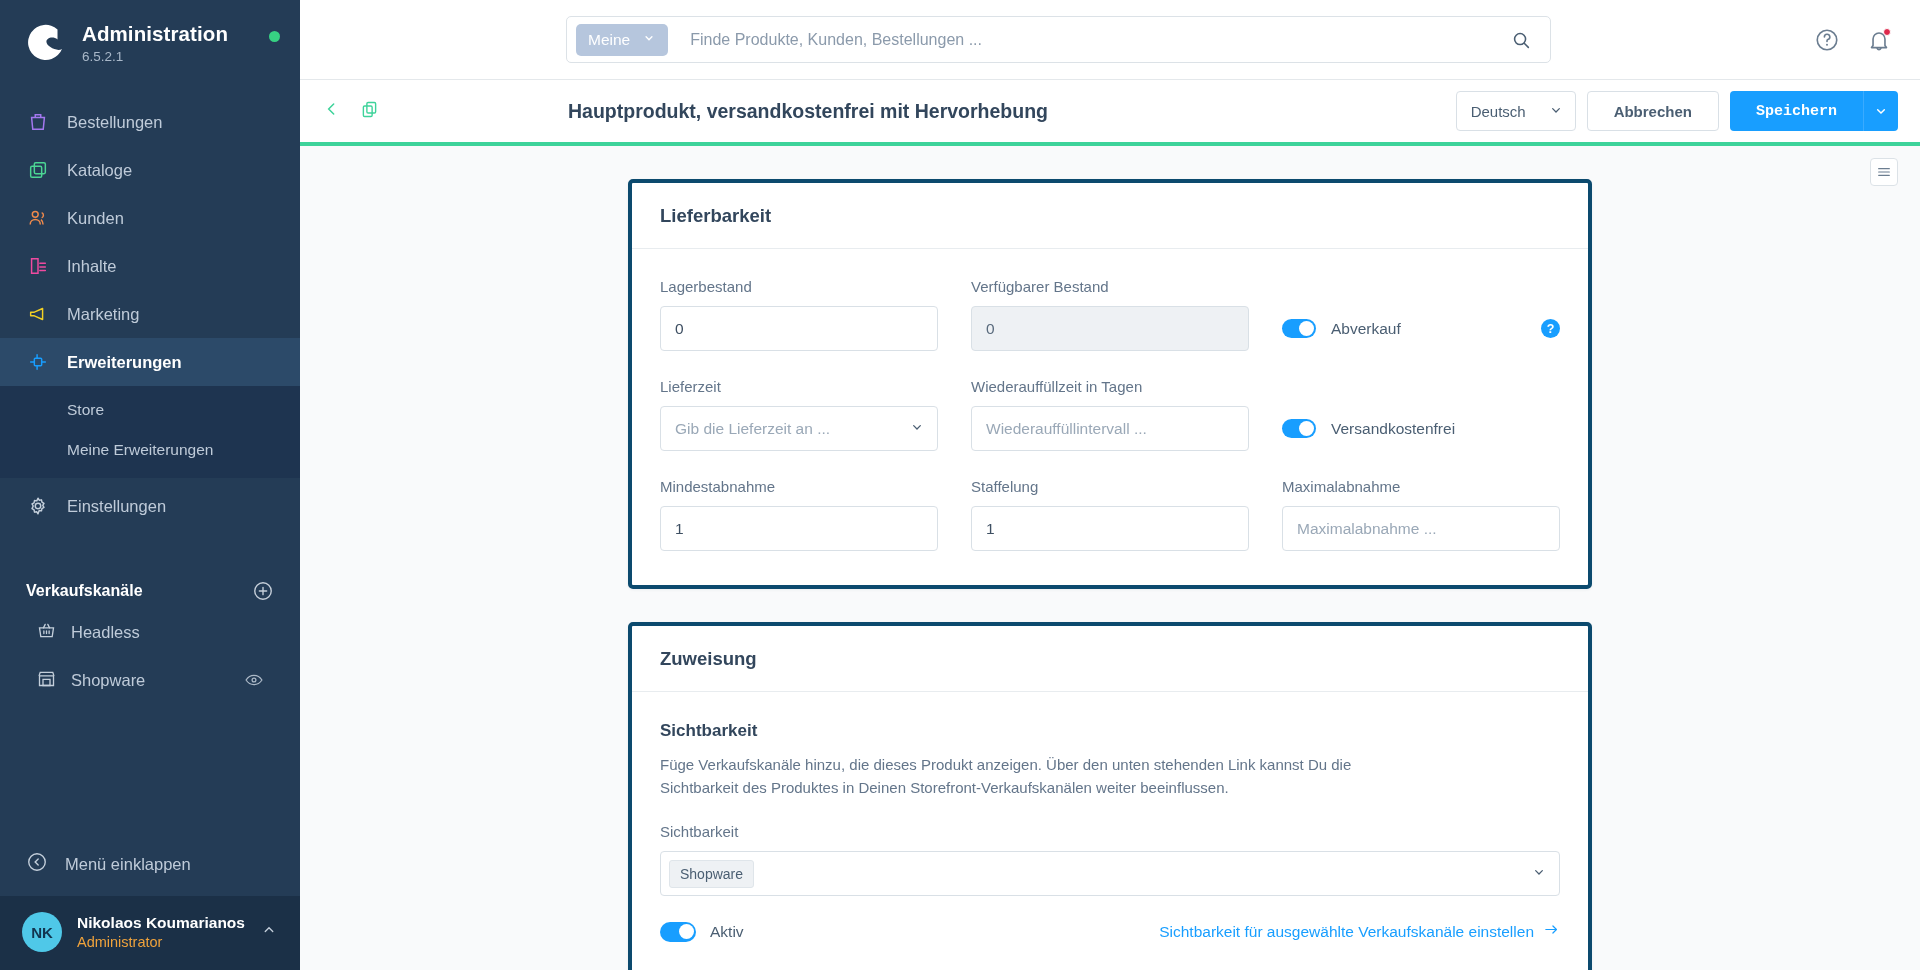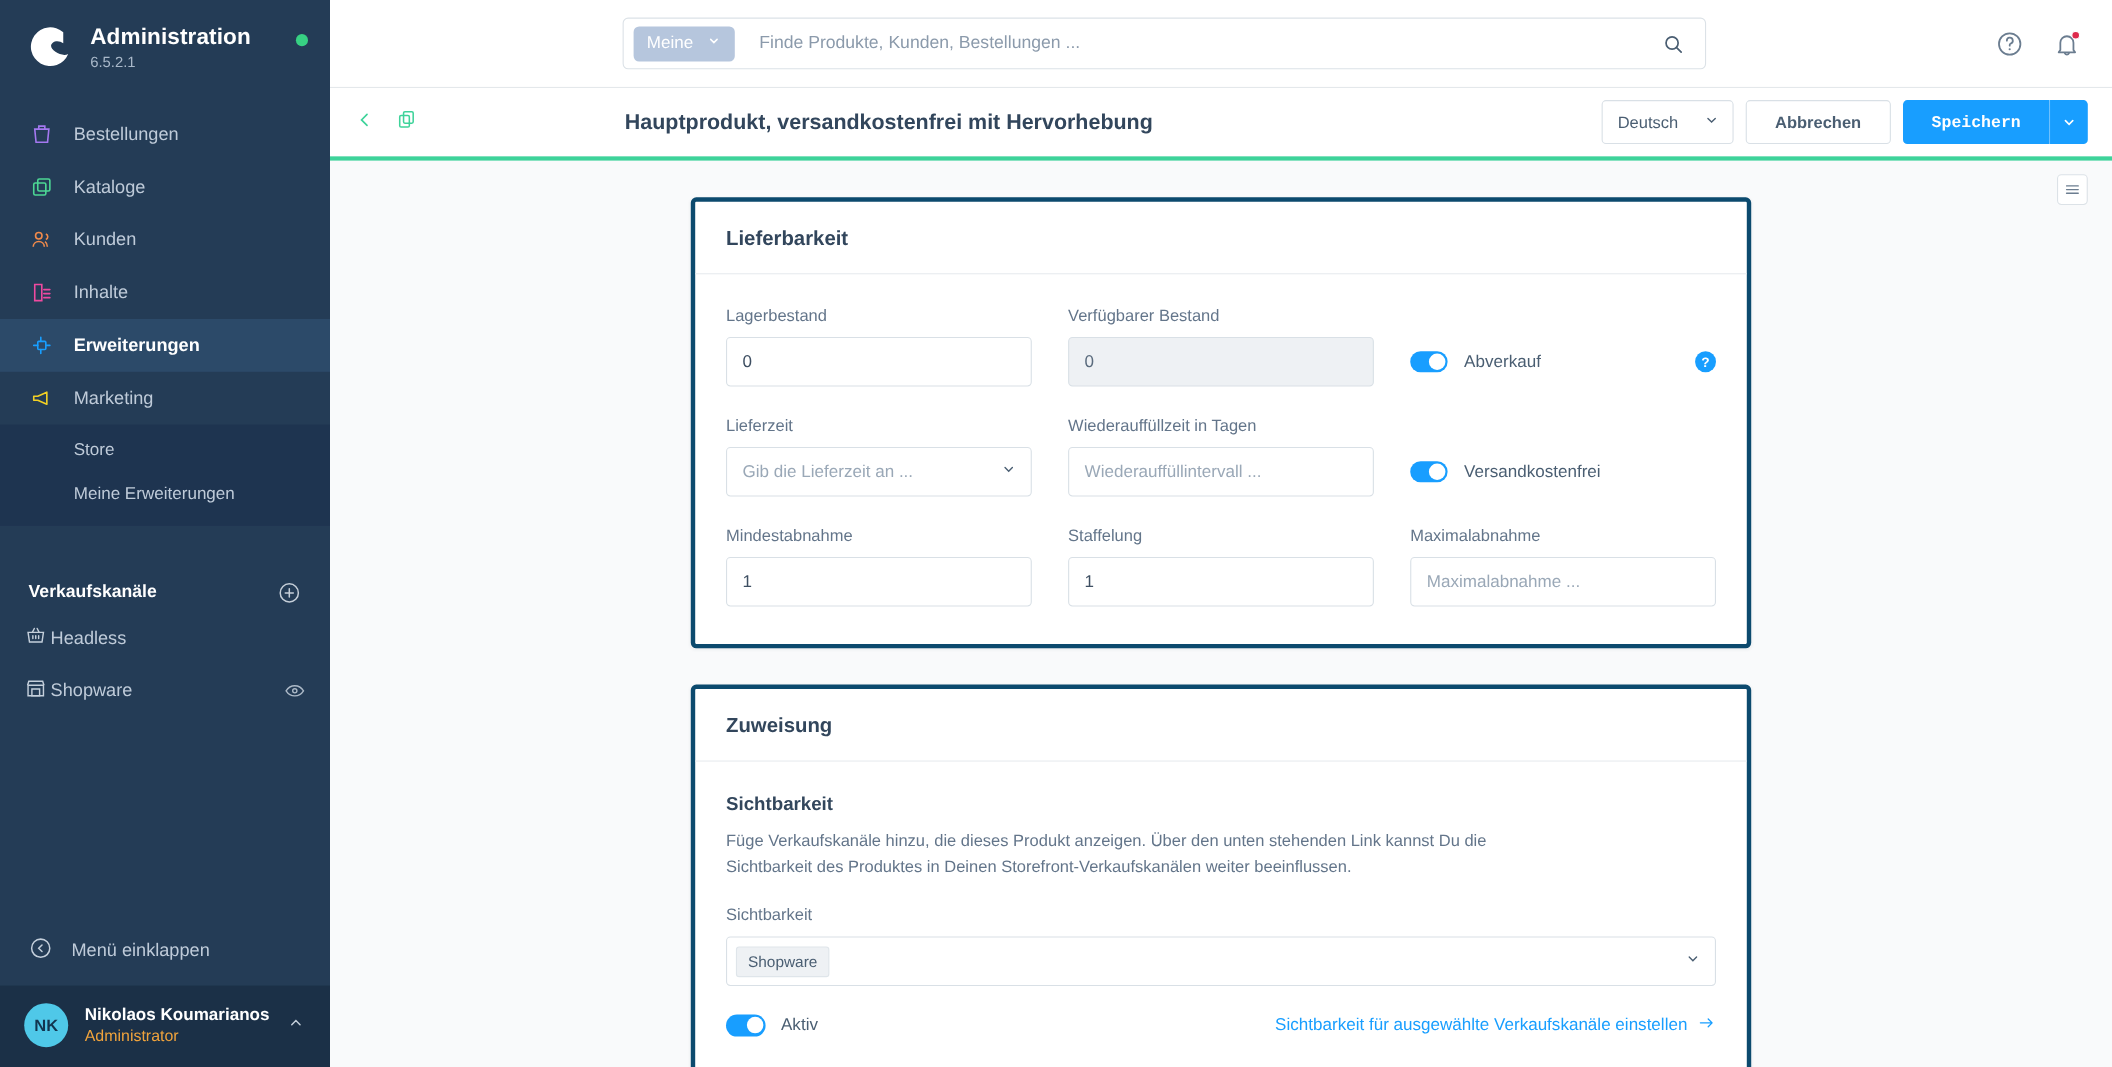--- a/index.html
+++ b/index.html
@@ -63,22 +63,22 @@
   .sb-sales {
     margin-top: 44px;
   }
   .sales-head {
     display: flex; align-items: center; justify-content: space-between;
     padding: 0 26px 0 26px; height: 34px;
     color: #ffffff; font-size: 16px; font-weight: bold;
   }
   .sales-add { width: 22px; height: 22px; cursor: pointer; opacity:.92; }
   .sales-item {
-    display: flex; align-items: center; gap: 3px;
-    height: 48px; padding: 0 22px;
+    display: flex; align-items: center; gap: 14px;
+    height: 48px; padding: 0 36px;
     color: #bfcbd9; font-size: 16.5px; cursor: pointer;
   }
   .sales-item .slabel { flex: 1; }
   .eye { width: 20px; height: 20px; opacity: .85; }
 
   .sb-collapse {
     display: flex; align-items: center; gap: 17px;
     padding: 0 26px; height: 48px;
     color: #bfcbd9; font-size: 16.5px; cursor: pointer;
     margin-top: auto; margin-bottom: 8px;
@@ -325,48 +325,57 @@
     <div class="nav-item">
       <span class="nic">
         <svg viewBox="0 0 24 24" width="22" height="22" fill="none" stroke="#ef4aa0" stroke-width="1.6">
           <path d="M5 4h7v16H5z"></path>
             <path d="M14 9h6M14 13h6M14 17h6" stroke-linecap="round"></path>
         </svg>
       </span>
       <span>Inhalte</span>
     </div>
 
+    <div class="nav-item">
+      <span class="nic">
+        <svg viewBox="0 0 24 24" width="22" height="22" fill="none" stroke="#f2d024" stroke-width="1.6">
+          <path d="M4 10v4h4l9 4V6l-9 4H4z" stroke-linejoin="round"></path>
+        </svg>
+      </span>
+      <span>Marketing</span>
+    </div>
+
     <div class="nav-item active">
       <span class="nic">
         <svg viewBox="0 0 24 24" width="22" height="22" fill="none" stroke="#189eff" stroke-width="1.6">
           <rect x="8" y="8" width="8" height="8" rx="1"></rect>
           <path d="M4 12h4M16 12h4M11 4v4M11 16v4" stroke-linecap="round"></path>
         </svg>
       </span>
       <span>Erweiterungen</span>
-    </div>
-
-    <div class="nav-item">
-      <span class="nic">
-        <svg viewBox="0 0 24 24" width="22" height="22" fill="none" stroke="#f2d024" stroke-width="1.6">
-          <path d="M4 10v4h4l9 4V6l-9 4H4z" stroke-linejoin="round"></path>
-        </svg>
-      </span>
-      <span>Marketing</span>
     </div>
 
     <div class="sub-wrap">
       <div class="sub-item">
         <span>Store</span>
       </div>
       <div class="sub-item">
         <span>Meine Erweiterungen</span>
       </div>
     </div>
 
+    <div class="nav-item sb-gear">
+      <span class="nic">
+        <svg viewBox="0 0 24 24" width="22" height="22" fill="none" stroke="#c4cfdb" stroke-width="1.6">
+          <circle cx="12" cy="12" r="3"></circle>
+          <path d="M12 3.5l1.3 2.2 2.5-.4.5 2.5 2.2 1.3-1.3 2.2 1.3 2.2-2.2 1.3-.5 2.5-2.5-.4L12 20.5l-1.3-2.2-2.5.4-.5-2.5-2.2-1.3L6.8 12 5.5 9.8l2.2-1.3.5-2.5 2.5.4L12 3.5z" stroke-linejoin="round"></path>
+        </svg>
+      </span>
+      <span>Einstellungen</span>
+    </div>
   </div>
 
   <div class="sb-sales">
     <div class="sales-head">
       <span>Verkaufskanäle</span>
       <span class="sales-add">
         <svg viewBox="0 0 24 24" width="22" height="22" fill="none" stroke="#d3dbe4" stroke-width="1.5">
           <circle cx="12" cy="12" r="9"></circle>
             <path d="M12 8v8M8 12h8" stroke-linecap="round"></path>
         </svg>

